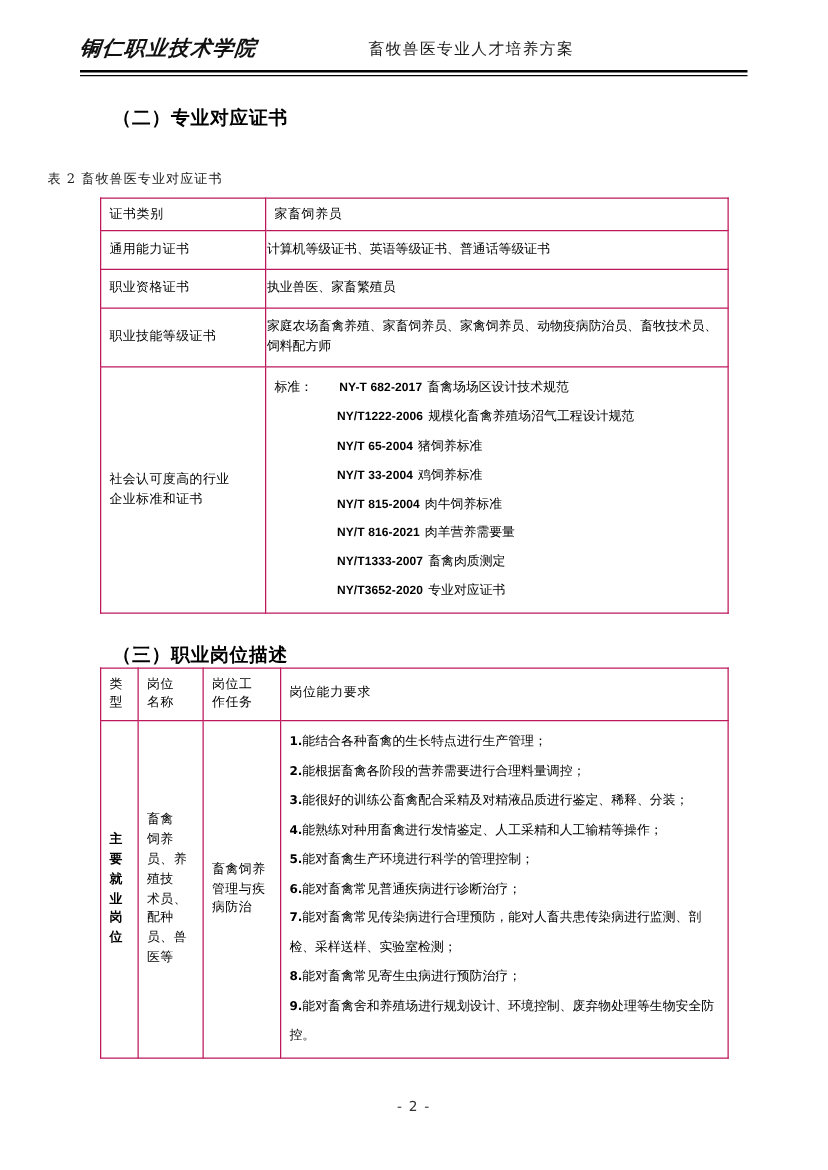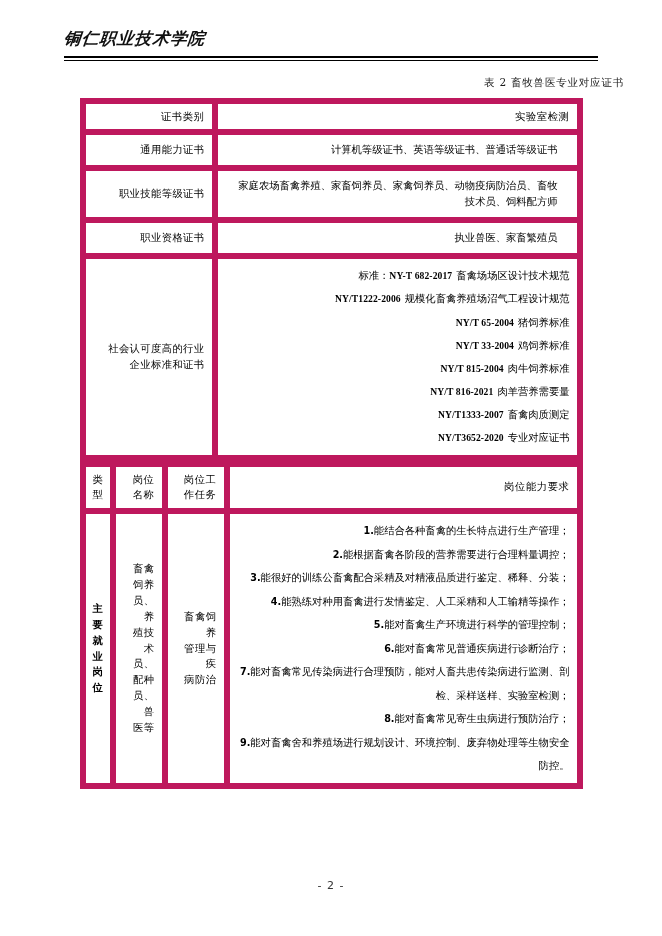--- a/index.html
+++ b/index.html
@@ -65,68 +65,69 @@
   .section-heading {
     font-family: "DejaVu Serif", "Liberation Serif", serif;
     font-size: 15px;
     font-weight: bold;
     letter-spacing: 0.6px;
     margin: 24px 0 0 52px;
   }
   .table-caption {
     font-family: "DejaVu Serif", "Liberation Serif", serif;
     font-size: 10.5px;
-    text-align: right;
+    text-align: left;
     letter-spacing: 0.8px;
-    margin: 15px 0 8px 0;
+    margin: 32px 0 8px 0;
     color: #1b1b1b;
   }
 
   
   table.doc-table {
     border-collapse: collapse;
     width: 503px;
     margin: 0 auto;
     table-layout: fixed;
     font-family: "DejaVu Serif", "Liberation Serif", serif;
   }
   table.doc-table td, table.doc-table th {
-    border: 6px solid #be185d;
+    border: 1px solid #be185d;
     padding: 5px 7px;
     font-size: 10.3px;
     line-height: 1.55;
     vertical-align: middle;
     font-weight: normal;
-    text-align: right;
+    text-align: left;
   }
   .cell-label {
     text-align: center;
     font-weight: bold;
     letter-spacing: 0.4px;
   }
   .cell-head {
     text-align: center;
     font-weight: bold;
     letter-spacing: 0.6px;
   }
 
   
   .t2 .col-a { width: 132px; }
-  .t2 td.body-cell { padding: 7px 19px; }
+  .t2 td.body-cell { padding: 7px 1px; }
   .std-block { padding: 9px 9px 9px 14px; }
   .std-line {
     display: block;
     line-height: 2.25;
     white-space: nowrap;
   }
   .std-line .code {
-    font-family: Liberation Serif, serif;
+    font-family: Liberation Sans, sans-serif;
     font-weight: bold;
     font-size: 9.6px;
     letter-spacing: 0.1px;
+    margin-left: 21px;
   }
   .std-line .prefix {
     font-family: "DejaVu Serif", "Liberation Serif", serif;
     font-weight: normal;
     margin-top: 48px;
   }
   .std-line .desc { margin-left: 4px; }
   .std-indent { padding-left: 29px; }
 
   
@@ -166,46 +167,48 @@
     color: #333;
   }
 </style>
 </head>
 <body>
 
 <div class="page">
 
   <div class="doc-header">
     <div class="header-inst">铜仁职业技术学院</div>
+    <div class="header-title">畜牧兽医专业人才培养方案</div>
   </div>
   <div class="header-rule"></div>
 
+  <div class="section-heading">（二）专业对应证书</div>
   <div class="table-caption">表 2 畜牧兽医专业对应证书</div>
 
   <table class="doc-table t2">
     <colgroup>
         <col class="col-a">
         <col>
       </colgroup>
     <tbody>
       <tr>
         <td class="cell-head">证书类别</td>
-        <td class="cell-head">实验室检测</td>
+        <td class="cell-head">家畜饲养员</td>
       </tr>
       <tr>
         <td class="cell-label">通用能力证书</td>
         <td class="body-cell">计算机等级证书、英语等级证书、普通话等级证书</td>
       </tr>
       <tr>
+        <td class="cell-label">职业资格证书</td>
+        <td class="body-cell">执业兽医、家畜繁殖员</td>
+      </tr>
+      <tr>
         <td class="cell-label">职业技能等级证书</td>
         <td class="body-cell">家庭农场畜禽养殖、家畜饲养员、家禽饲养员、动物疫病防治员、畜牧技术员、饲料配方师</td>
-      </tr>
-      <tr>
-        <td class="cell-label">职业资格证书</td>
-        <td class="body-cell">执业兽医、家畜繁殖员</td>
       </tr>
       <tr>
         <td class="cell-label">
           <span>社会认可度高的行业</span><br>
           <span>企业标准和证书</span>
         </td>
         <td class="std-block">
           <span class="std-line">
             <span class="prefix">标准：</span><span class="code">NY-T 682-2017</span><span class="desc">畜禽场场区设计技术规范</span>
           </span>
@@ -228,20 +231,21 @@
             <span class="code">NY/T1333-2007</span><span class="desc">畜禽肉质测定</span>
           </span>
           <span class="std-line std-indent">
             <span class="code">NY/T3652-2020</span><span class="desc">专业对应证书</span>
           </span>
         </td>
       </tr>
     </tbody>
   </table>
 
+  <div class="section-heading">（三）职业岗位描述</div>
 
   <table class="doc-table t3">
     <colgroup>
         <col class="col-type">
         <col class="col-name">
         <col class="col-task">
         <col>
       </colgroup>
     <tbody>
       <tr>

